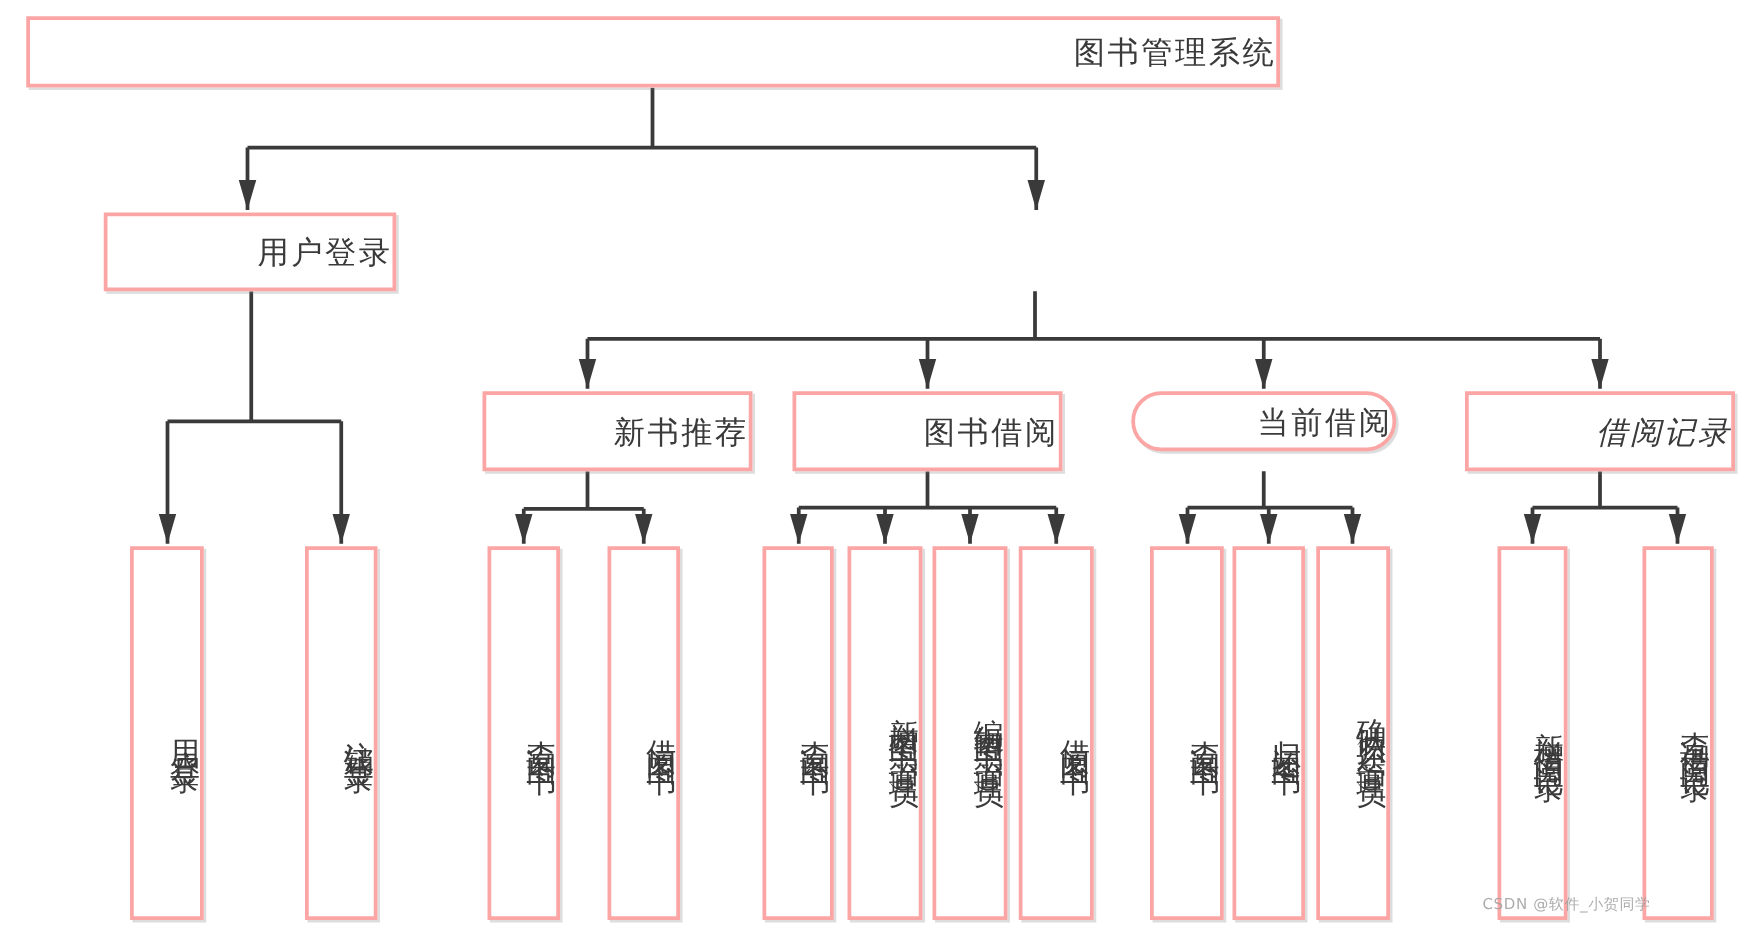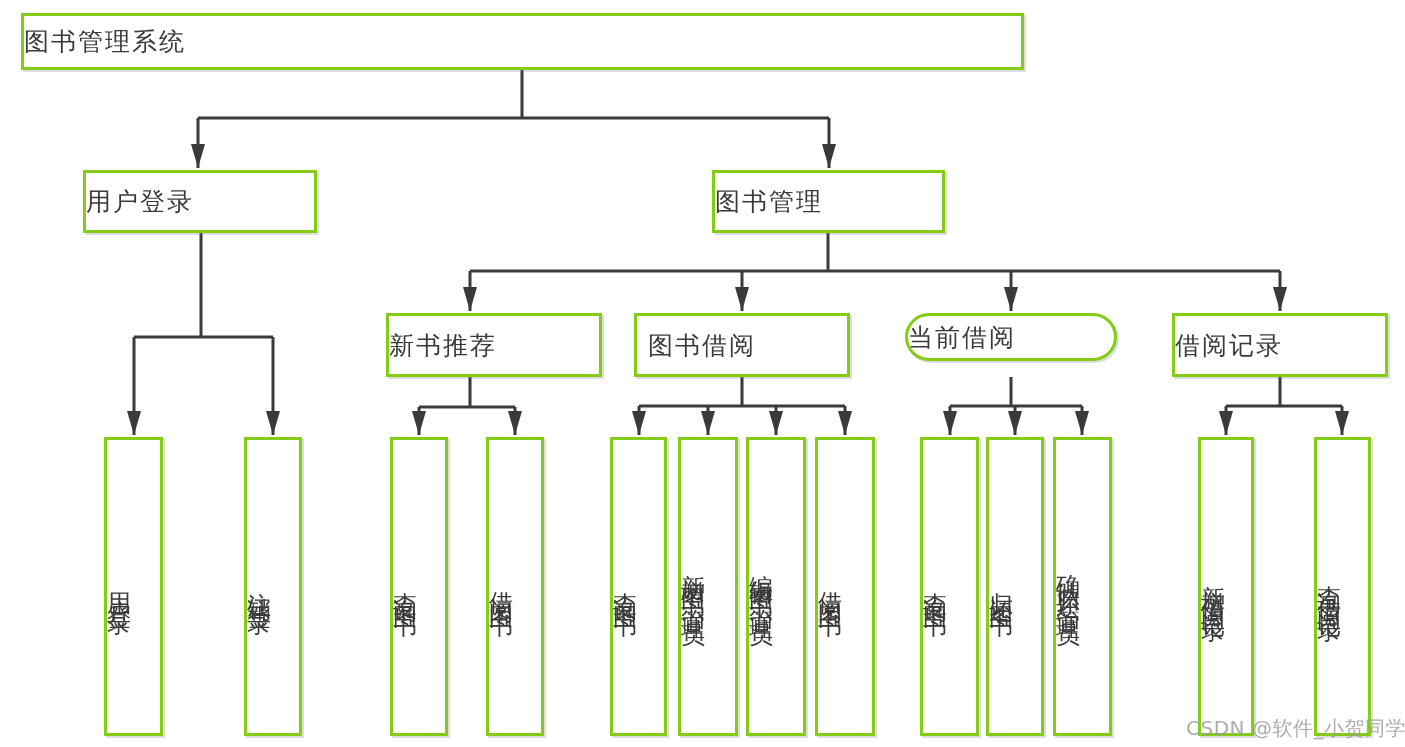--- a/index.html
+++ b/index.html
@@ -17,25 +17,25 @@
   }
   .connectors {
     position: absolute;
     left: 0; top: 0;
     width: 1405px; height: 747px;
     pointer-events: none;
   }
   .box {
     position: absolute;
     background: #ffffff;
-    border: 3px solid #84cc16;
+    border: 3px solid #fca5a5;
     box-shadow: 2px 2px 0 rgba(120,120,120,0.25);
     display: flex;
     align-items: center;
-    justify-content: flex-start;
+    justify-content: flex-end;
     color: #3a3a3a;
   }
   .hbox {
     font-size: 25px;
     letter-spacing: 2px;
     white-space: nowrap;
   }
   .vbox {
     font-size: 24px;
   }
@@ -43,21 +43,21 @@
     writing-mode: vertical-rl;
     text-orientation: mixed;
     letter-spacing: 7px;
     line-height: 1;
     white-space: nowrap;
   }
   .watermark {
     position: absolute;
     left: 1186px;
     top: 715px;
-    font-size: 20px;
+    font-size: 12px;
     color: #9e9e9e;
     opacity: 0.85;
     white-space: nowrap;
     letter-spacing: 0.5px;
     z-index: 10;
   }
 </style>
 </head>
 <body>
 
@@ -106,34 +106,31 @@
     </g>
   </svg>
 
   <div class="box hbox" style="left:21px; top:13px; width:1003px; height:57px;">
     <span>图书管理系统</span>
   </div>
 
   <div class="box hbox" style="left:83px; top:170px; width:234px; height:63px;">
     <span>用户登录</span>
   </div>
-  <div class="box hbox" style="left:712px; top:170px; width:233px; height:63px;">
-    <span>图书管理</span>
-  </div>
 
   <div class="box hbox" style="left:362px; top:313px; width:216px; height:64px;margin-left:24px;">
     <span>新书推荐</span>
   </div>
   <div class="box hbox" style="left:634px; top:313px; width:216px; height:64px;padding-left:11px;">
     <span>图书借阅</span>
   </div>
   <div class="box hbox" style="left:905px; top:313px; width:212px; height:48px;border-radius:28px;">
     <span>当前借阅</span>
   </div>
-  <div class="box hbox" style="left:1172px; top:313px; width:216px; height:64px;">
+  <div class="box hbox" style="left:1172px; top:313px; width:216px; height:64px;font-style:italic;">
     <span>借阅记录</span>
   </div>
 
   <div class="box vbox" style="left:104px; top:437px; width:59px; height:299px;">
     <span class="vtext">用户登录</span>
   </div>
   <div class="box vbox" style="left:244px; top:437px; width:58px; height:299px;">
     <span class="vtext">注销登录</span>
   </div>
 

